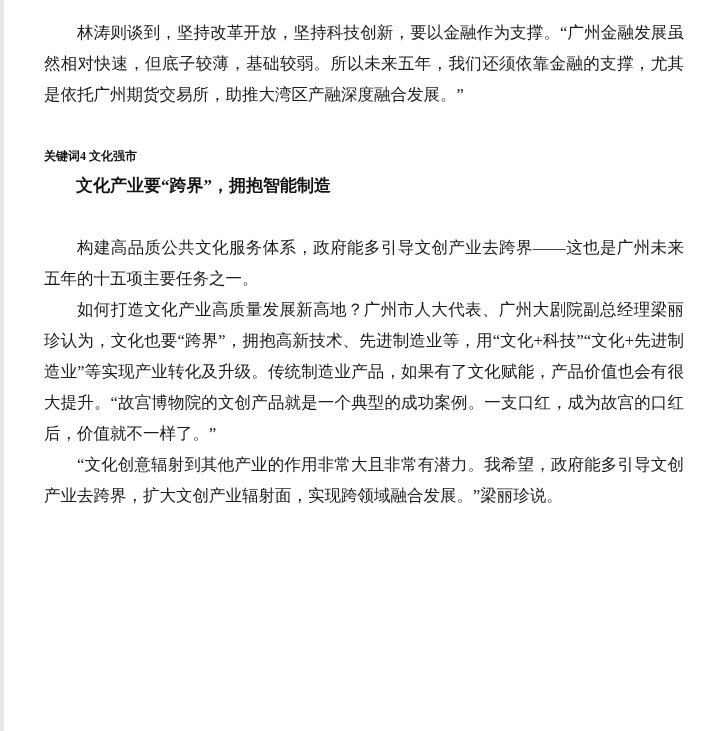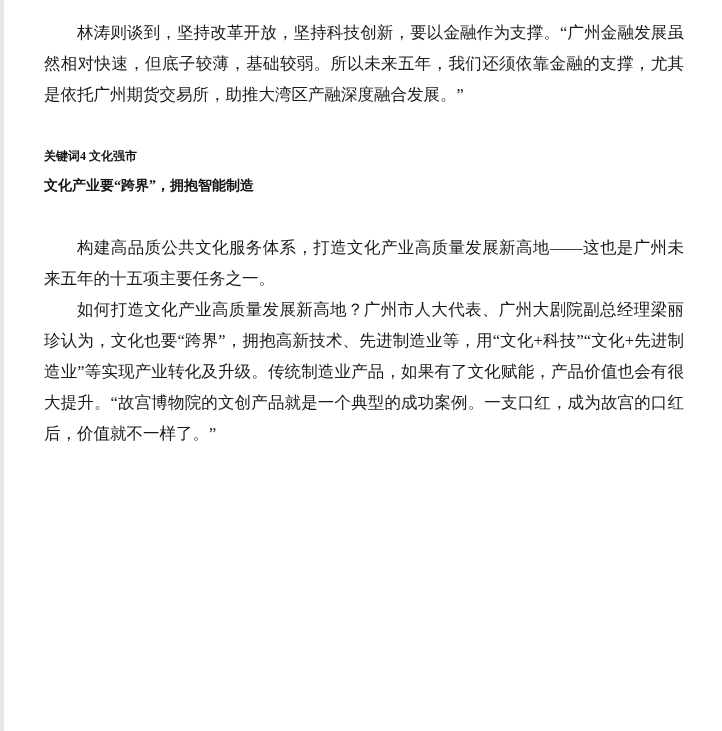--- a/index.html
+++ b/index.html
@@ -50,23 +50,24 @@
     height: 31px;
   }
   .keyword-head {
     font-weight: bold;
     font-size: 12px;
     line-height: 30px;
     color: #141414;
   }
   .keyword-sub {
     font-weight: bold;
-    font-size: 14px;
+    font-size: 17px;
     line-height: 30px;
     color: #141414;
+    margin-left: 32px;
   }
   .block-top {
     padding-top: 17px;
   }
 </style>
 </head>
 <body>
 
 <div class="page">
 
@@ -79,20 +80,21 @@
     </div>
 
     <div class="gap-large"></div>
 
     <p class="keyword-head">关键词4 文化强市</p>
 
     <p class="keyword-sub">文化产业要“跨界”，拥抱智能制造</p>
 
     <div class="gap-large"></div>
 
-    <p class="para-indent">构建高品质公共文化服务体系，打造文化产业高质量发展新高地——这也是广州未来五年的十五项主要任务之一。</p>
+    <p class="para-indent">构建高品质公共文化服务体系，政府能多引导文创产业去跨界——这也是广州未来五年的十五项主要任务之一。</p>
 
 
     <p class="para-indent">如何打造文化产业高质量发展新高地？广州市人大代表、广州大剧院副总经理梁丽珍认为，文化也要“跨界”，拥抱高新技术、先进制造业等，用“文化+科技”“文化+先进制造业”等实现产业转化及升级。传统制造业产品，如果有了文化赋能，产品价值也会有很大提升。“故宫博物院的文创产品就是一个典型的成功案例。一支口红，成为故宫的口红后，价值就不一样了。”</p>
 
+    <p class="para-indent">“文化创意辐射到其他产业的作用非常大且非常有潜力。我希望，政府能多引导文创产业去跨界，扩大文创产业辐射面，实现跨领域融合发展。”梁丽珍说。</p>
 
   </div>
 </div>
 
 </body></html>

